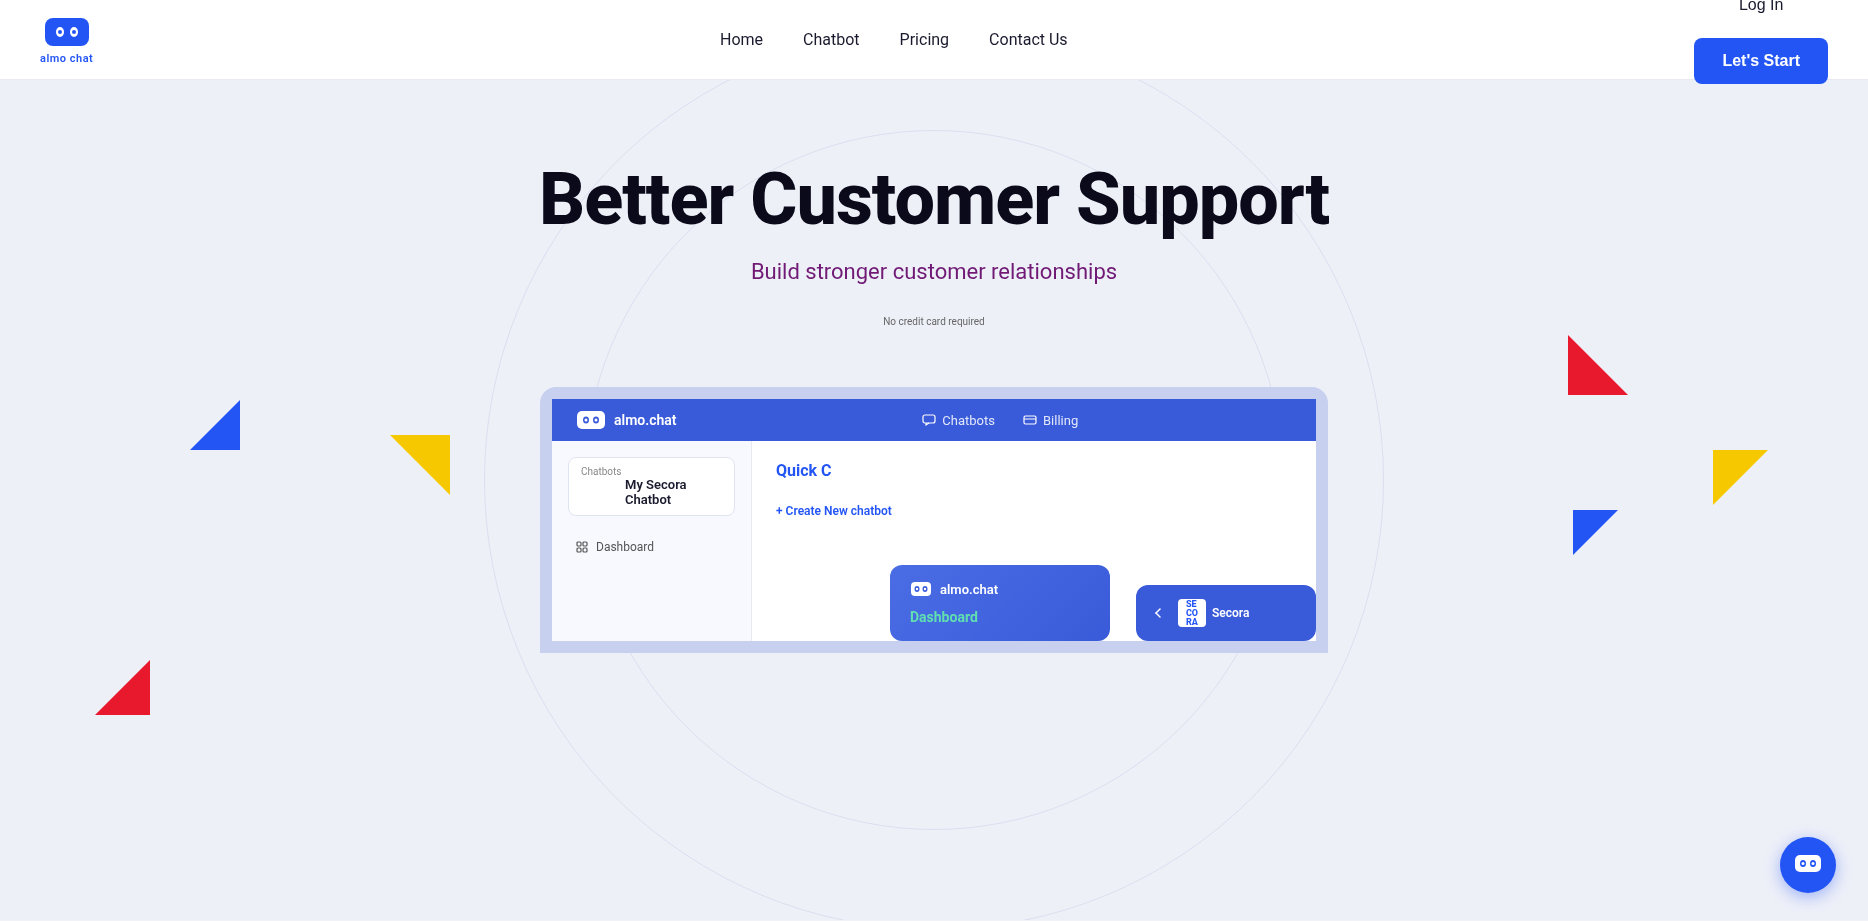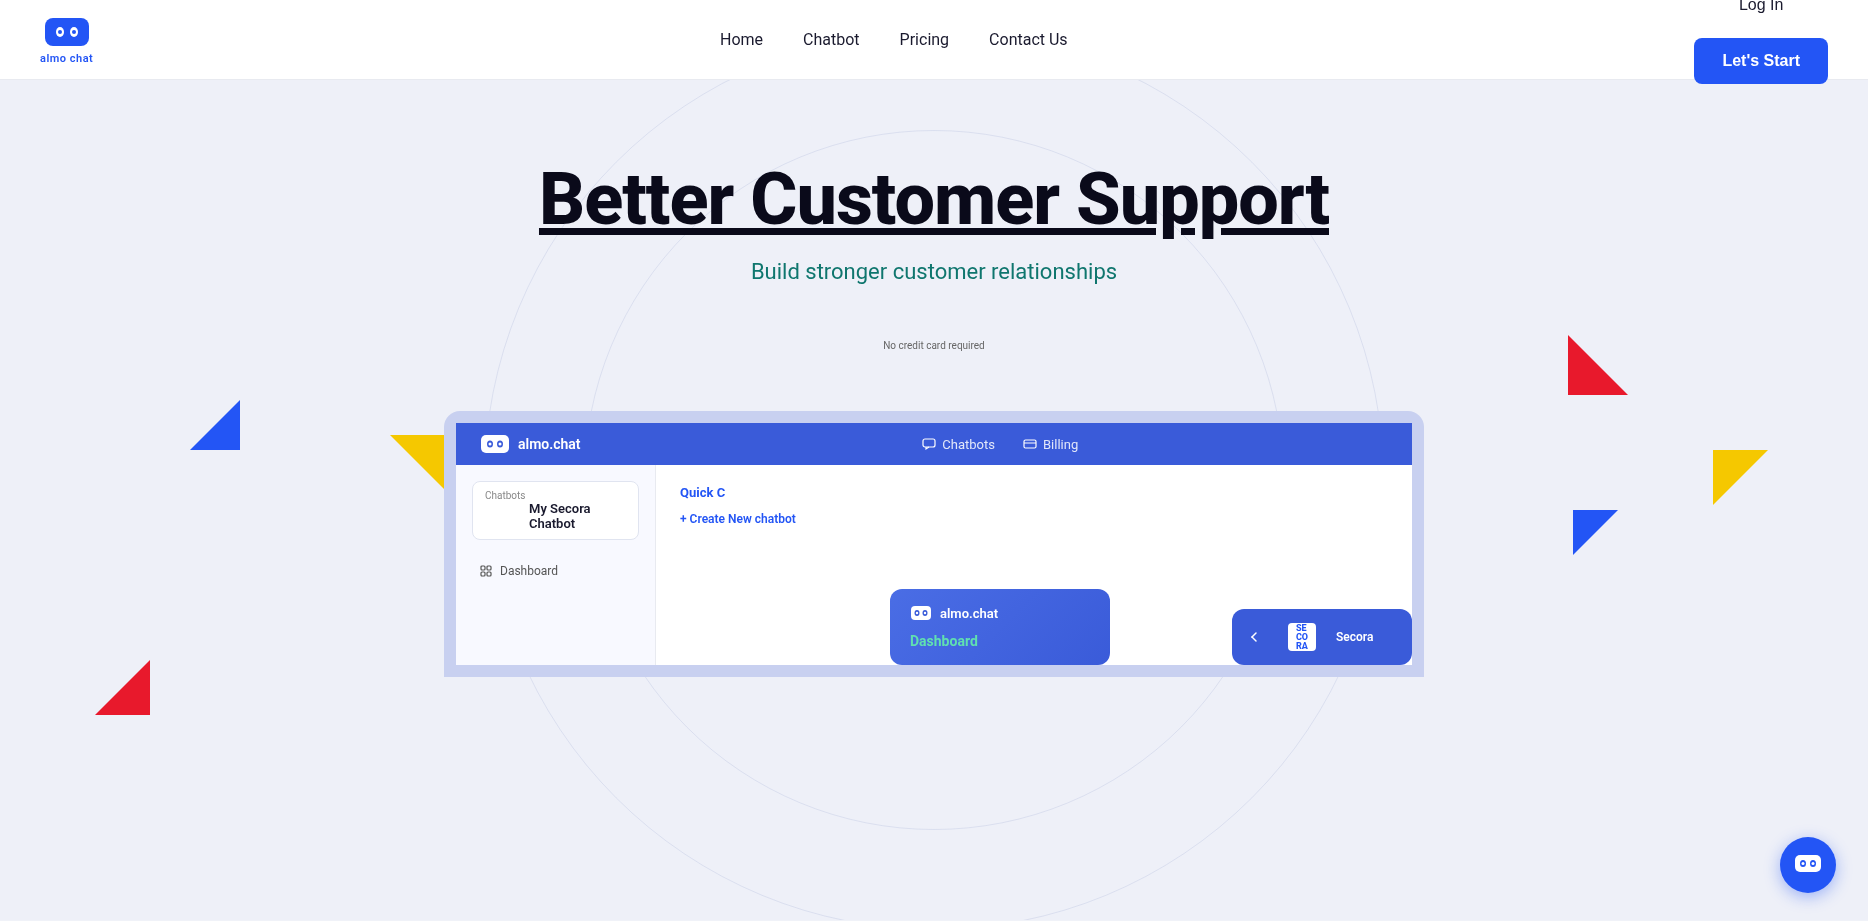--- a/index.html
+++ b/index.html
@@ -190,28 +190,27 @@
       z-index: 2;
     }
 
     .hero-title {
       font-size: 72px;
       font-weight: 800;
       color: #0a0a1a;
       line-height: 1.1;
       margin-bottom: 20px;
       letter-spacing: -1px;
-      text-decoration: underline;
     }
 
     .hero-subtitle {
       font-size: 22px;
-      color: #0f766e;
+      color: #701a75;
       font-weight: 400;
-      margin-bottom: 56px;
+      margin-bottom: 32px;
     }
 
     .start-btn {
       background: #2355f5;
       color: #fff;
       border: none;
       border-radius: 50px;
       padding: 18px 48px;
       font-size: 20px;
       font-weight: 600;
@@ -221,21 +220,21 @@
     }
 
     .no-cc-text {
       font-size: 10px;
       color: #666;
       margin-bottom: 60px;
     }
 
     
     .dashboard-preview {
-      width: 980px;
+      width: 788px;
       background: #c8d0f0;
       border-radius: 16px 16px 0 0;
       padding: 12px;
       position: relative;
       z-index: 3;
       overflow: hidden;
     }
 
     
     .dash-topbar {
@@ -318,24 +317,24 @@
       color: #555;
     }
 
     .dash-main {
       flex: 1;
       padding: 20px 24px;
       background: #fff;
     }
 
     .dash-quick-label {
-      font-size: 13px;
+      font-size: 16px;
       font-weight: 700;
       color: #2355f5;
-      margin-bottom: 4px;
+      margin-bottom: 16px;
     }
 
     .dash-add-label {
       font-size: 20px;
       font-weight: 800;
       color: #1a1a2e;
     }
 
     
     .dash-popup {
@@ -523,21 +522,21 @@
           <ellipse cx="15" cy="8" rx="2.5" ry="3" fill="#3a5bd9"></ellipse>
           <circle cx="7" cy="8" r="1.2" fill="white"></circle>
           <circle cx="15" cy="8" r="1.2" fill="white"></circle>
         </svg>
         <span>almo.chat</span>
       </div>
       <div class="dash-popup-dashboard-label">Dashboard</div>
     </div>
 
     <div class="dash-right-panel">
-      <div style="display:flex;align-items:center;gap:20px;">
+      <div style="display:flex;align-items:center;gap:6px;">
         <svg width="16" height="14" viewBox="0 0 16 14" fill="none" style="margin-right:2px;">
           <path d="M2 7 L6 3" stroke="white" stroke-width="1.5" stroke-linecap="round"></path>
           <path d="M2 7 L6 11" stroke="white" stroke-width="1.5" stroke-linecap="round"></path>
         </svg>
         <div style="background:#fff;width:28px;height:28px;border-radius:4px;display:flex;align-items:center;justify-content:center;">
           <span style="font-size:9px;font-weight:800;color:#2355f5;line-height:1;">SE<br>CO<br>RA</span>
         </div>
         <span class="dash-right-panel-text">Secora</span>
       </div>
     </div>

